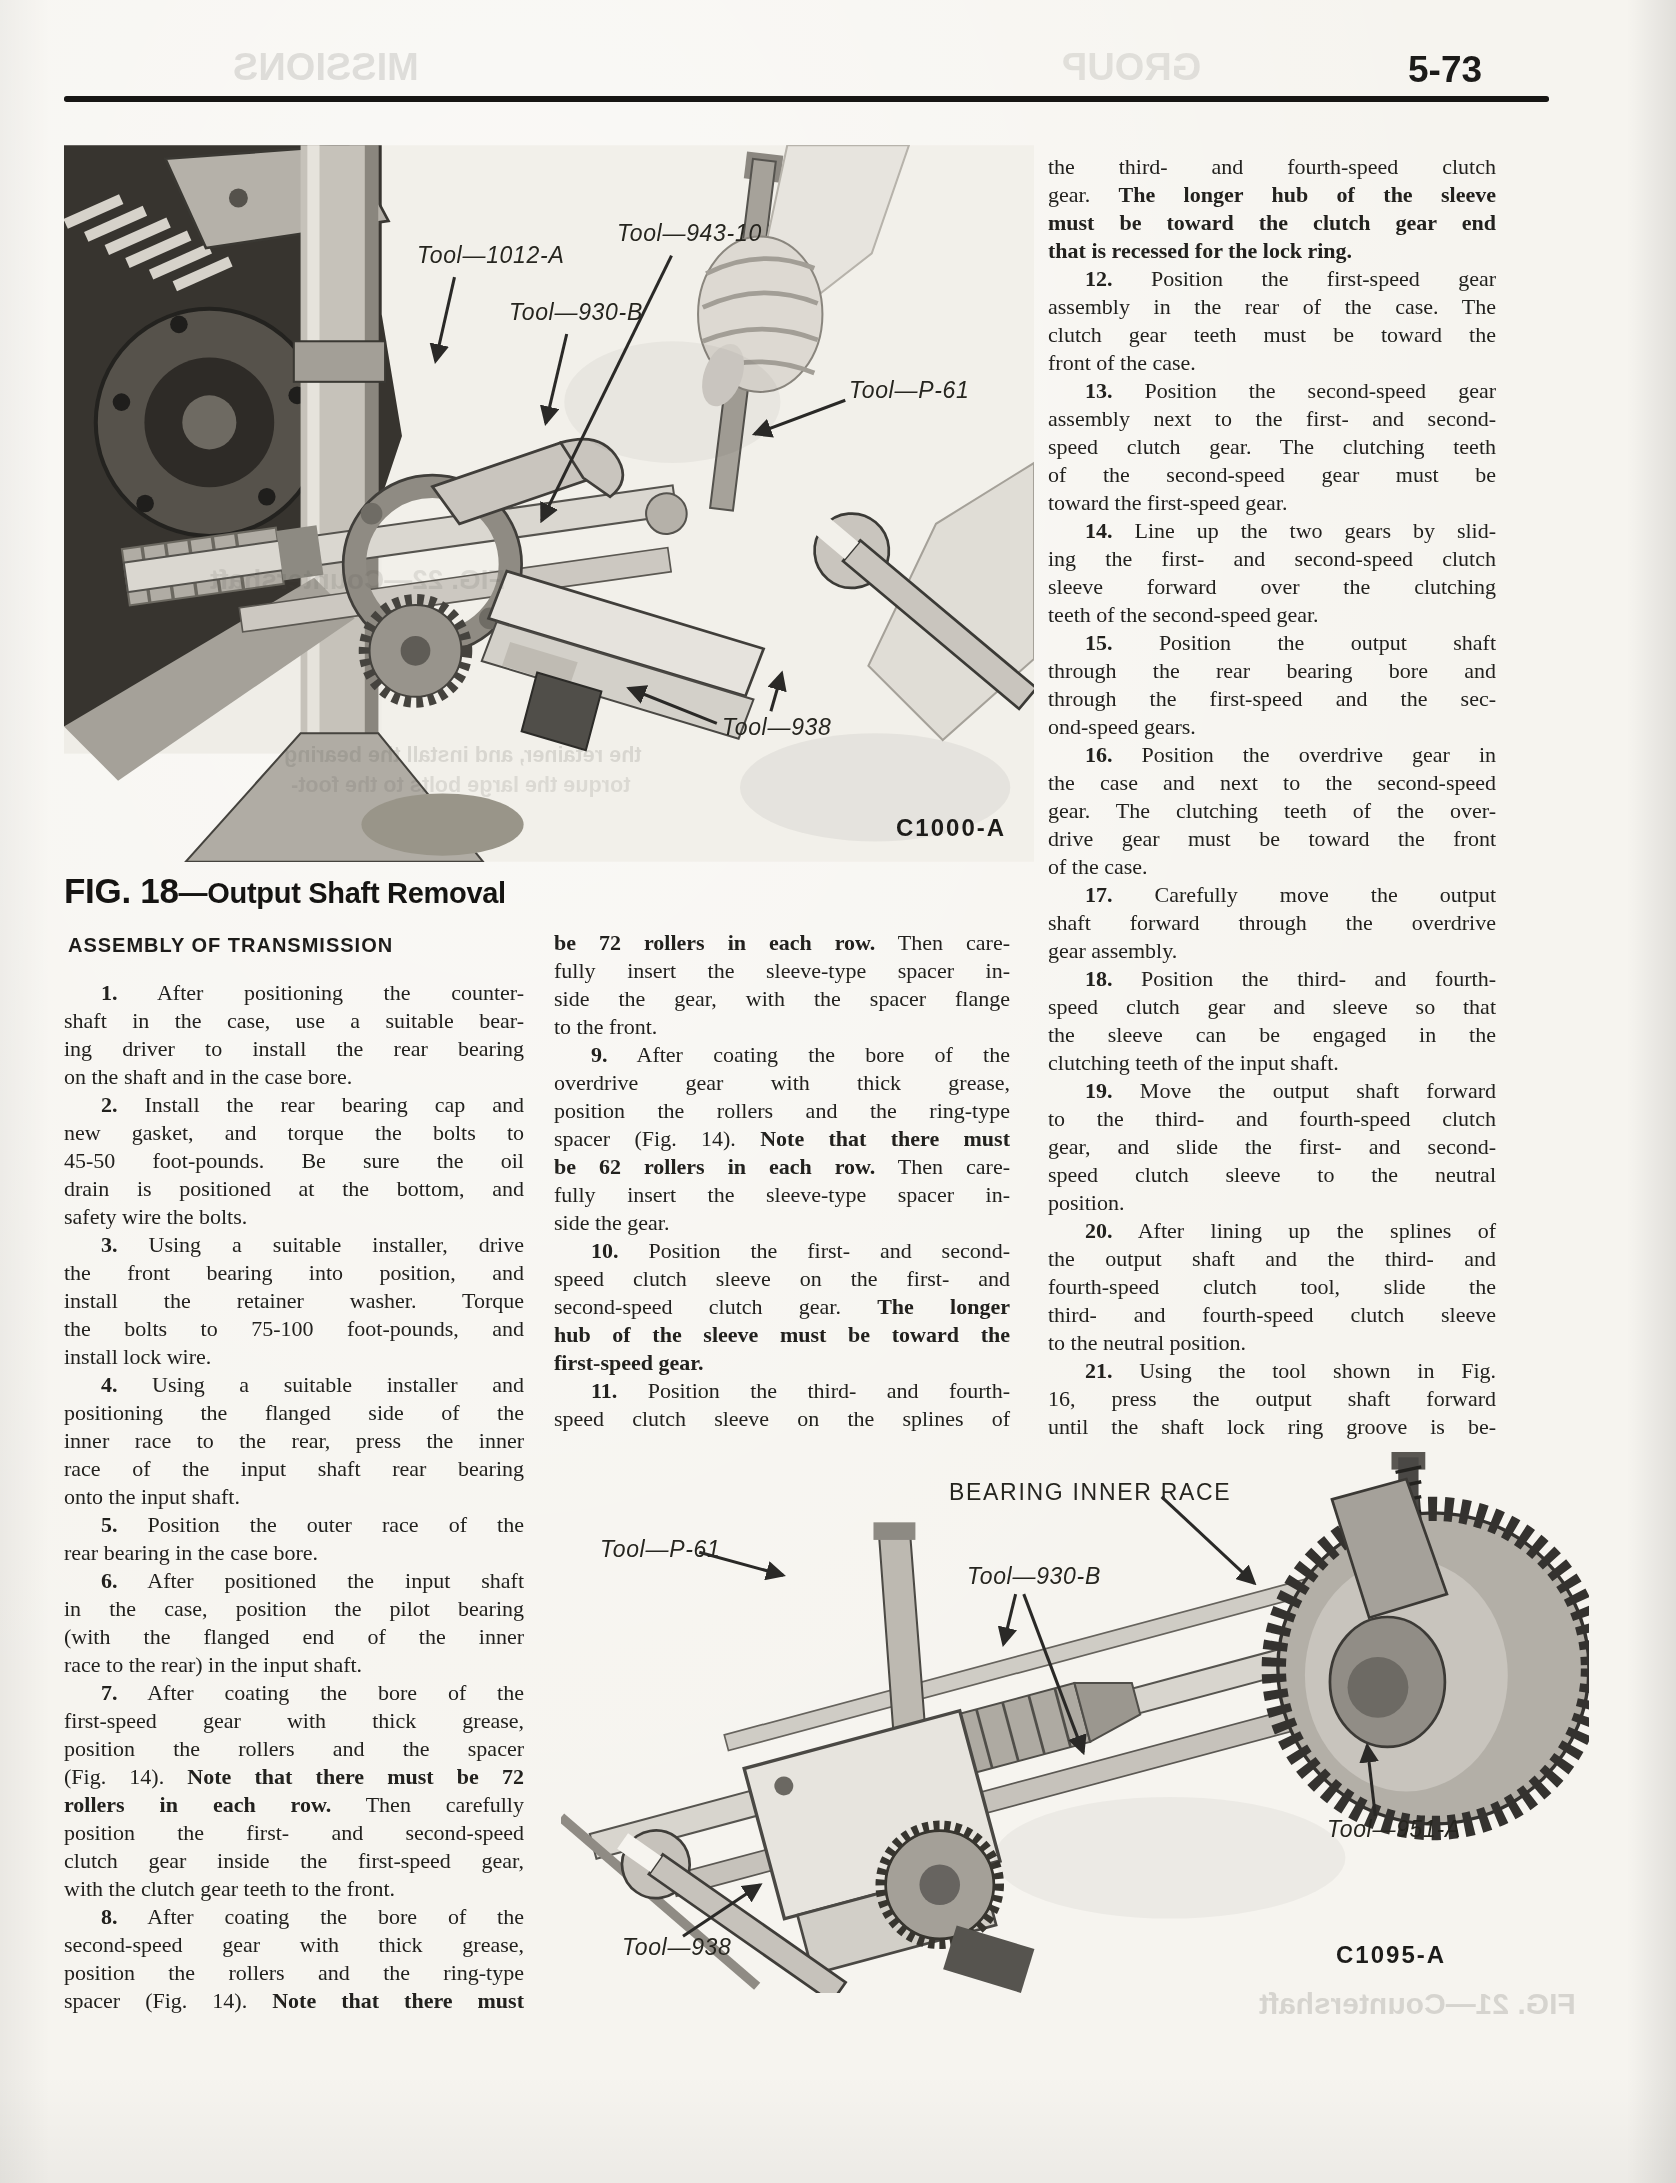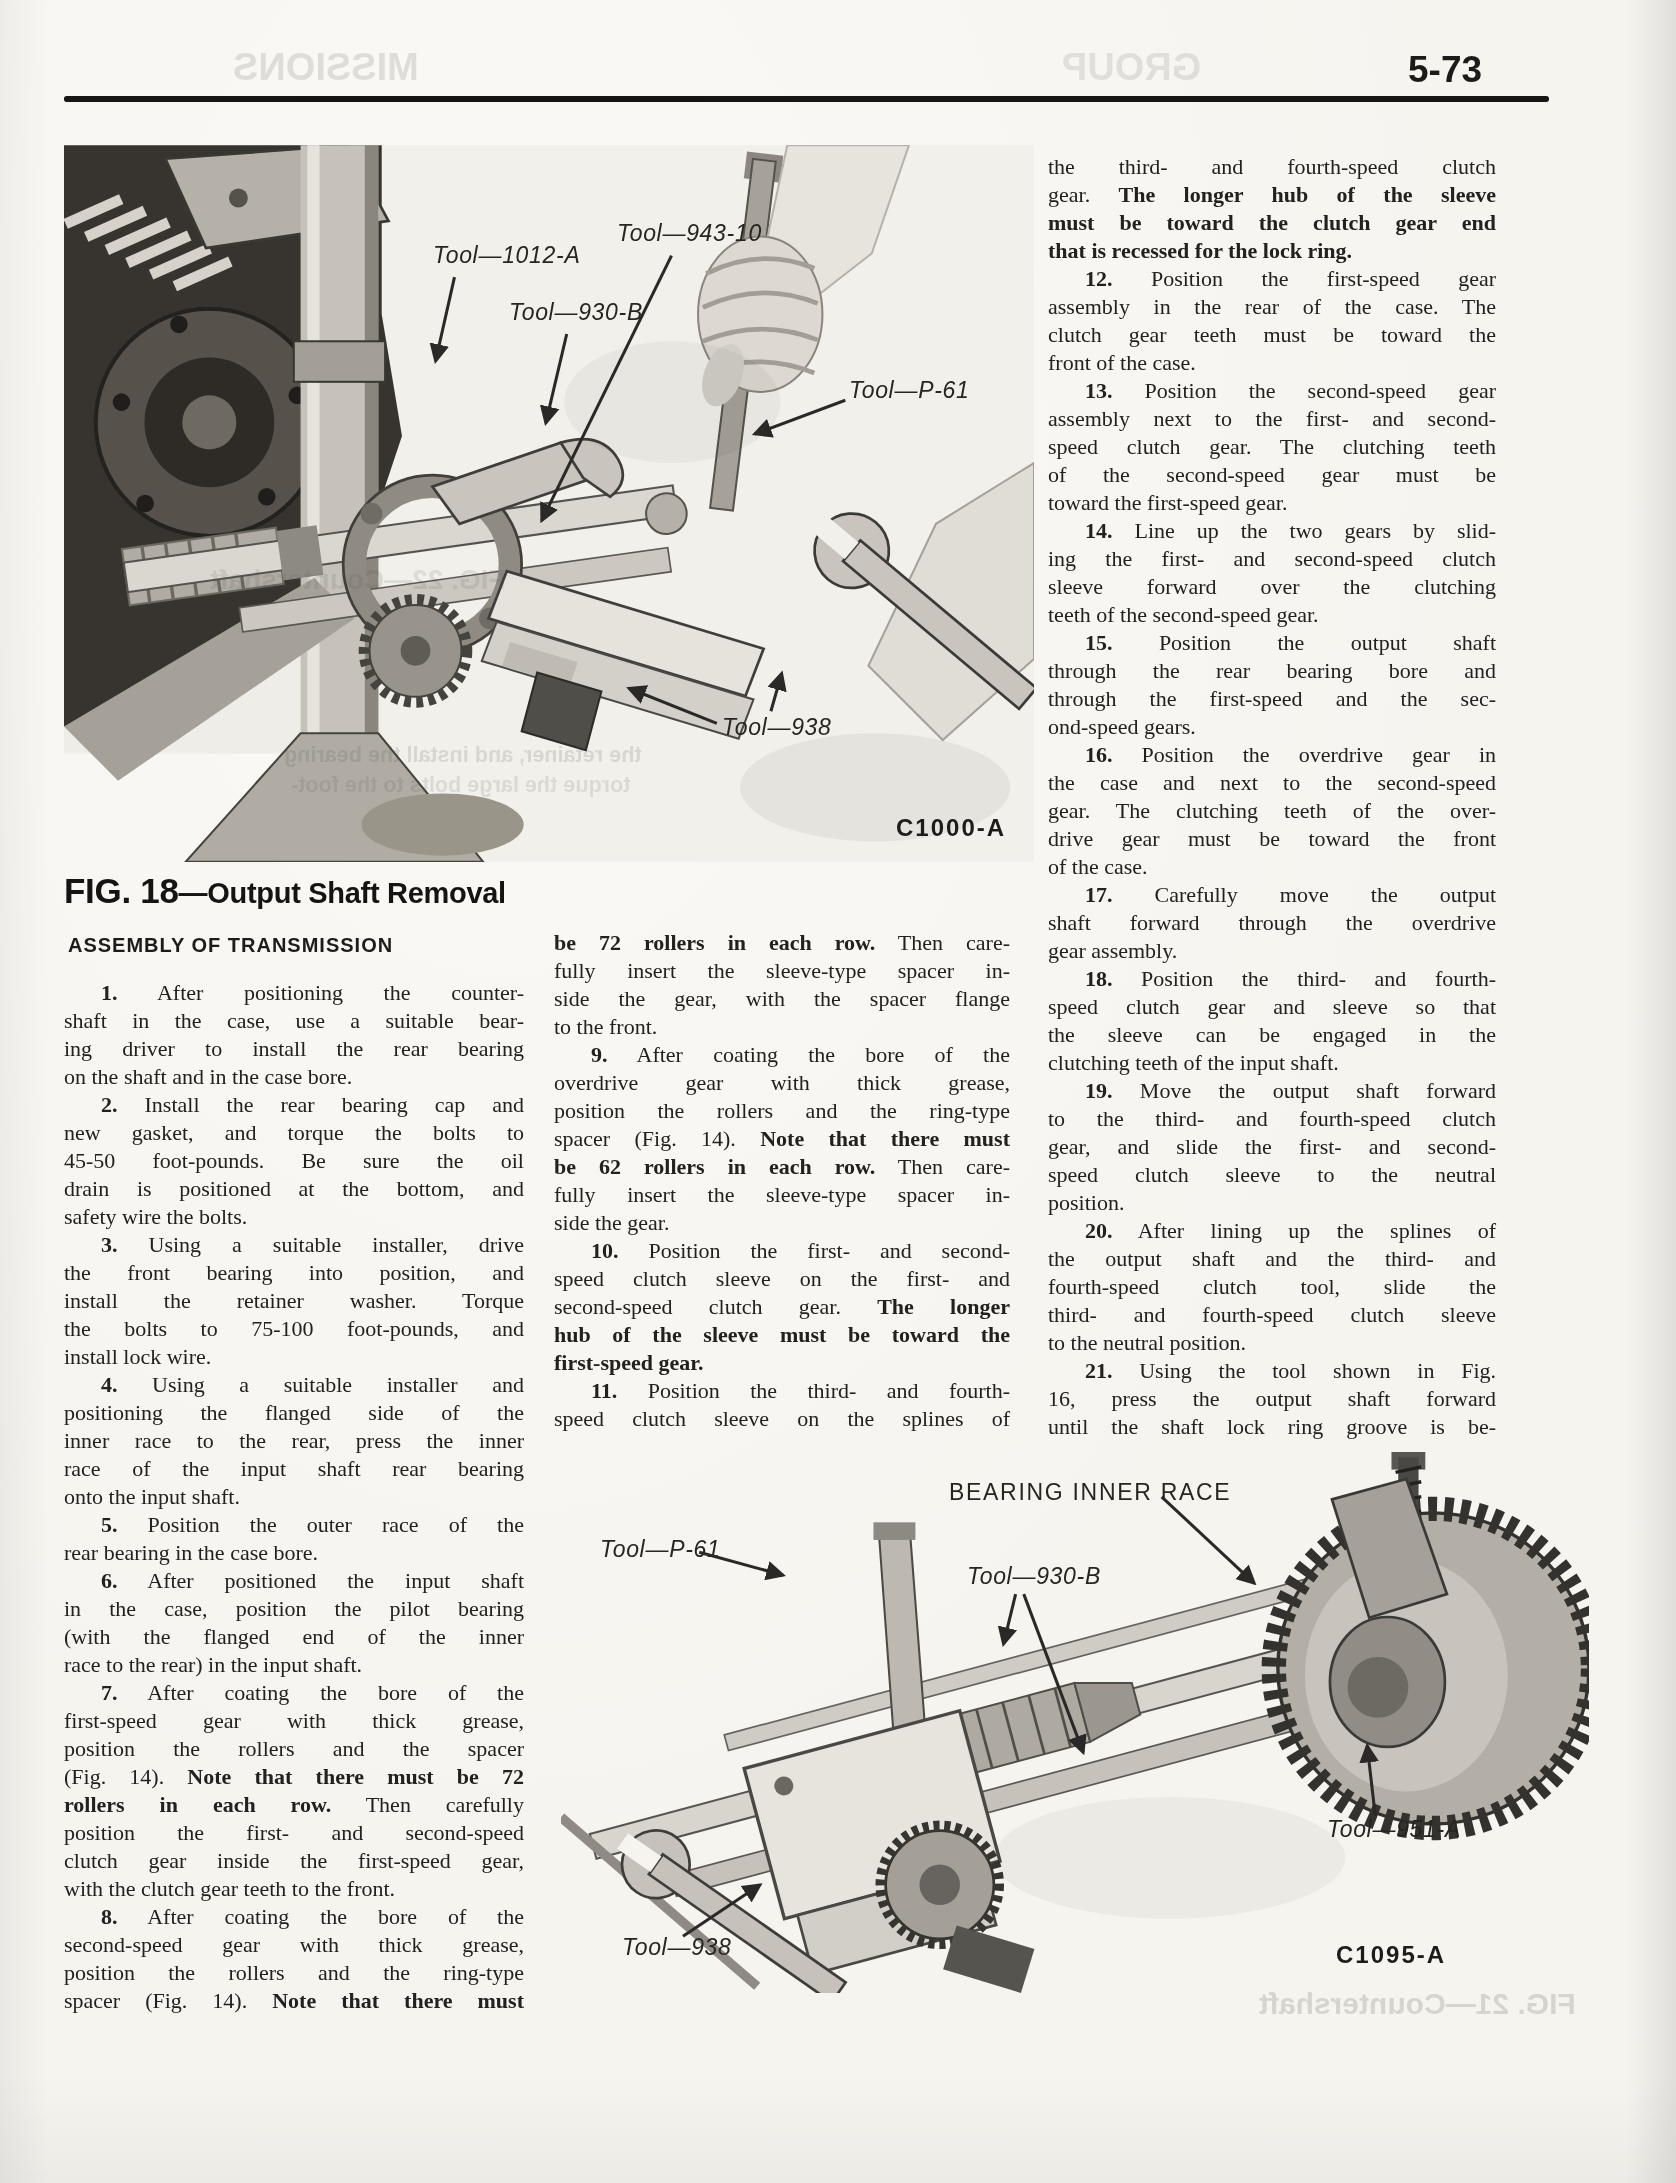--- a/index.html
+++ b/index.html
@@ -310,21 +310,21 @@
       <div class="line j"><span>the output shaft and the third- and</span></div>
       <div class="line j"><span>fourth-speed clutch tool, slide the</span></div>
       <div class="line j"><span>third- and fourth-speed clutch sleeve</span></div>
       <div class="line"><span>to the neutral position.</span></div>
       <div class="line j in"><b>21.</b><span> Using the tool shown in Fig.</span></div>
       <div class="line j"><span>16, press the output shaft forward</span></div>
       <div class="line j"><span>until the shaft lock ring groove is be-</span></div>
     </div>
 
   <div id="labels">
-      <span class="figlabel" style="left: 433px; top: 242px;">Tool—1012-A</span>
+      <span class="figlabel" style="left: 417px; top: 242px;">Tool—1012-A</span>
       <span class="figlabel" style="left: 617px; top: 220px;">Tool—943-10</span>
       <span class="figlabel" style="left: 509px; top: 299px;">Tool—930-B</span>
       <span class="figlabel" style="left: 849px; top: 377px;">Tool—P-61</span>
       <span class="figlabel" style="left: 722px; top: 714px;">Tool—938</span>
       <span class="figlabel plain" style="left: 949px; top: 1479px; text-align: center;">BEARING INNER RACE</span>
       <span class="figlabel" style="left: 600px; top: 1536px;">Tool—P-61</span>
       <span class="figlabel" style="left: 967px; top: 1563px;">Tool—930-B</span>
       <span class="figlabel" style="left: 1327px; top: 1816px;">Tool—951-A</span>
       <span class="figlabel" style="left: 622px; top: 1934px;">Tool—938</span>
     </div>

